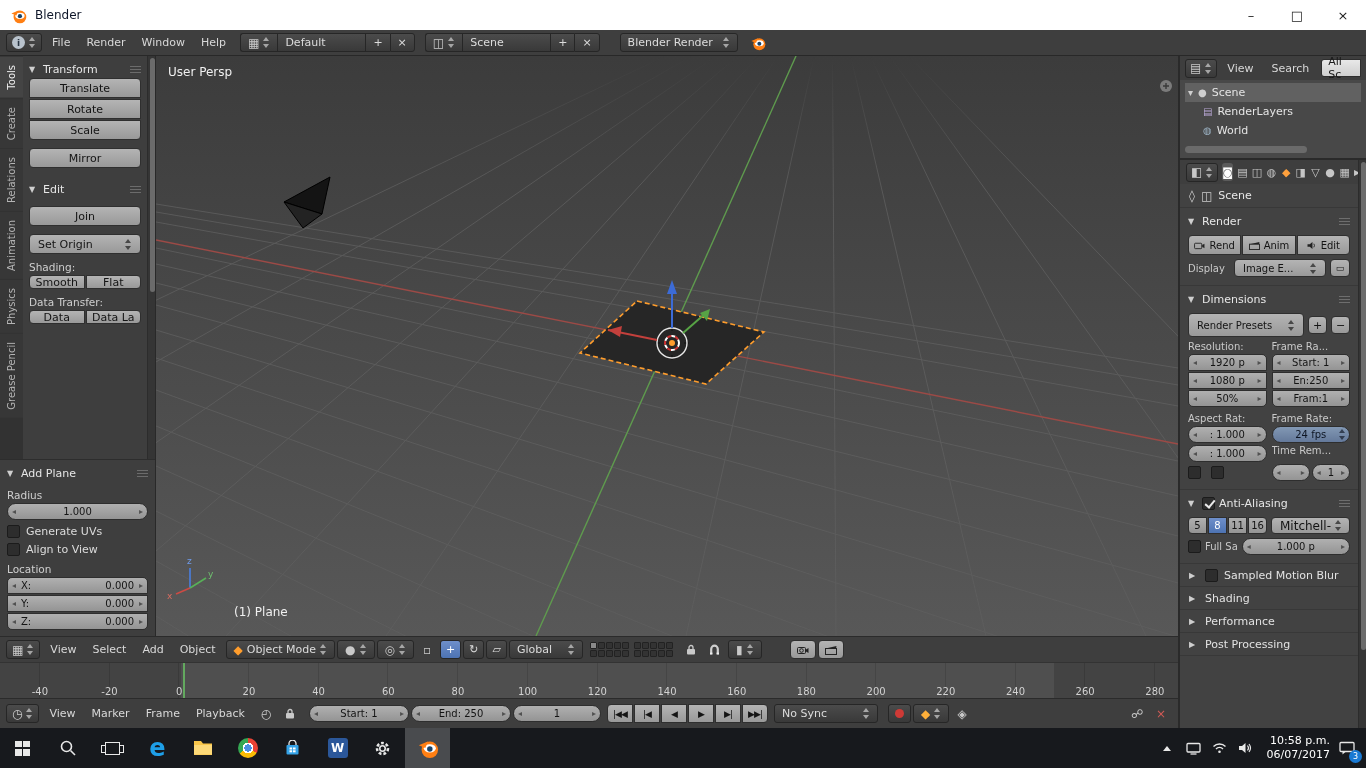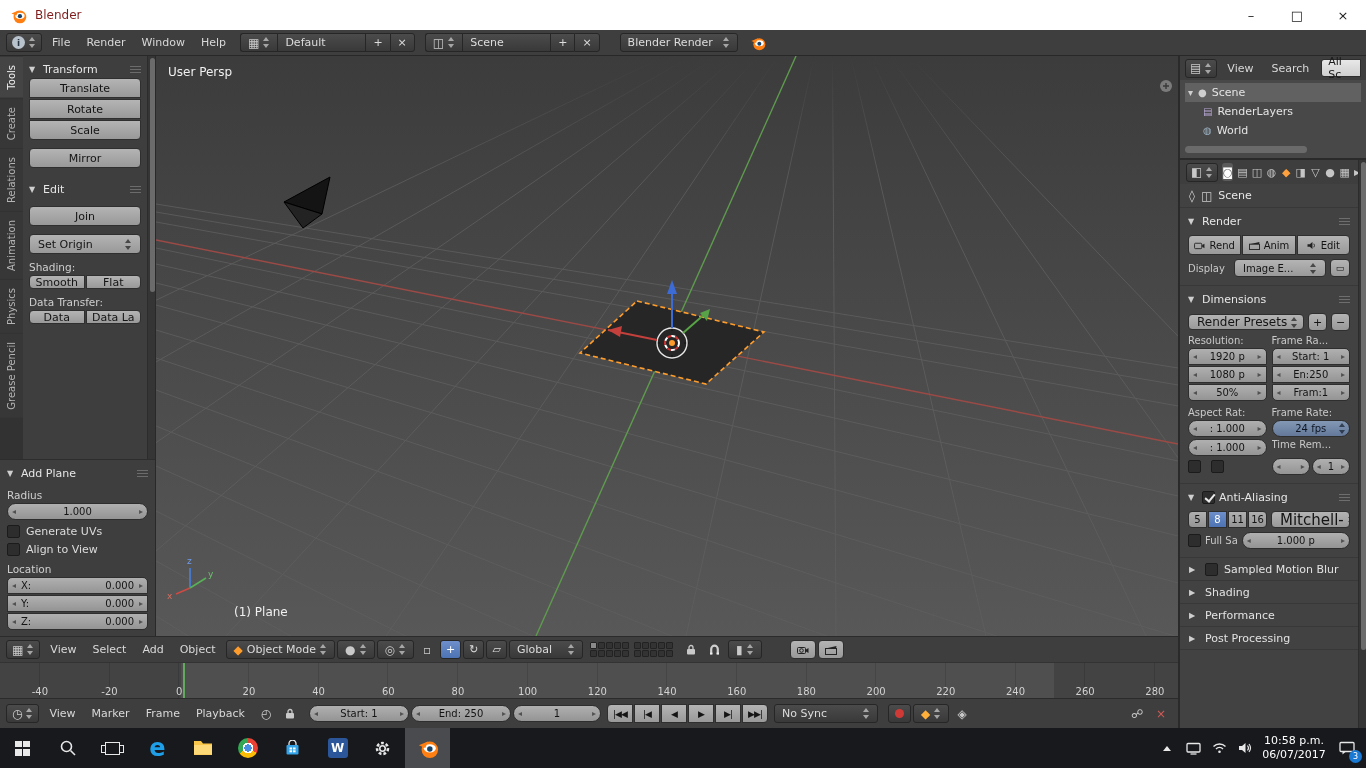--- a/index.html
+++ b/index.html
@@ -3,21 +3,21 @@
 <meta charset="utf-8">
 <style>
   *{box-sizing:border-box;margin:0;padding:0;user-select:none}
   html,body{width:1366px;height:768px;overflow:hidden}
   body{font-family:"DejaVu Sans",sans-serif;font-size:11px;background:#000;color:#ddd}
   .screen{width:1366px;height:768px;display:flex;flex-direction:column}
 
   
   .titlebar{height:30px;background:#fff;display:flex;align-items:center;flex:none}
   .titlebar .logo{margin:0 8px 0 10px;display:flex}
-  .title-text{font-size:12px;color:#7f1d1d}
+  .title-text{font-size:12px;color:#0f172a}
   .win-controls{margin-left:auto;display:flex;height:100%}
   .win-btn{width:46px;display:flex;align-items:center;justify-content:center;font-size:13px;color:#222}
 
   
   .b-dark{display:inline-flex;align-items:center;gap:4px;background:linear-gradient(#4b4b4b,#393939);border:1px solid #262626;border-radius:3px;height:19px;padding:0 7px;color:#dcdcdc;font-size:11px;white-space:nowrap}
   .b-light{display:inline-flex;align-items:center;justify-content:center;gap:4px;background:linear-gradient(#b4b4b4,#999);border:1px solid #2f2f2f;border-radius:4px;height:19px;padding:0 8px;color:#141414;font-size:11px;white-space:nowrap;overflow:hidden}
   .ud{display:inline-block;width:7px;height:11px;position:relative;opacity:.65;flex:none}
   .ud::before{content:"";position:absolute;top:0;left:0;border-left:3.5px solid transparent;border-right:3.5px solid transparent;border-bottom:4px solid currentColor}
   .ud::after{content:"";position:absolute;bottom:0;left:0;border-left:3.5px solid transparent;border-right:3.5px solid transparent;border-top:4px solid currentColor}
   .menu{padding:0 8px;color:#d8d8d8;white-space:nowrap}
@@ -141,21 +141,21 @@
   .winlogo span{background:#e8e8e8}
   .taskview{width:15px;height:13px;border:1.5px solid #e8e8e8;position:relative}
   .taskview::before{content:"";position:absolute;left:-5px;top:2px;width:4px;height:6px;border:1.2px solid #e8e8e8;border-right:none}
   .taskview::after{content:"";position:absolute;right:-5px;top:2px;width:4px;height:6px;border:1.2px solid #e8e8e8;border-left:none}
   .edge-e{font-size:24px;font-weight:bold;color:#1e9fe8;line-height:1}
   .chrome-ico{width:20px;height:20px;border-radius:50%;background-image:radial-gradient(circle,#4a90e2 0 26%,#fff 26% 37%,transparent 37%),conic-gradient(#ea4335 0 33%,#fbbc05 0 66%,#34a853 0 100%)}
   .word-ico{width:20px;height:20px;background:#2b579a;border-radius:3px;color:#fff;font-weight:bold;font-size:12px;display:flex;align-items:center;justify-content:center}
   .tray{margin-left:auto;display:flex;align-items:center;padding-right:2px}
   .tray-item{width:26px;display:flex;align-items:center;justify-content:center;height:40px}
   .caret-up{width:0;height:0;border-left:4px solid transparent;border-right:4px solid transparent;border-bottom:5px solid #e8e8e8}
-  .clock{width:72px;text-align:center;color:#fff;font-size:11px;line-height:14px}
+  .clock{width:72px;text-align:right;color:#fff;font-size:11px;line-height:14px}
   .bubble-wrap{position:relative;width:34px;height:40px;display:flex;align-items:center;justify-content:center}
   .badge{position:absolute;right:2px;bottom:5px;min-width:13px;height:13px;border-radius:7px;background:#1979d3;color:#fff;font-size:8px;display:flex;align-items:center;justify-content:center;padding:0 2px}
 </style>
 </head>
 <body>
 
 <div class="screen">
 
   <div class="titlebar">
     <span class="logo">
@@ -694,21 +694,21 @@
             </div>
           </div>
 
           <div class="ppanel">
             <div class="phead">
                 <span class="tri">▼</span>
                 <span>Dimensions</span>
                 <span class="dragdots"></span>
               </div>
             <div class="prow">
-              <span class="b-light" style="flex:1;height:16px;justify-content:space-between;font-size:12px">
+              <span class="b-light" style="flex:1;height:24px;justify-content:space-between;font-size:10px">
                   <span>Render Presets</span>
                   <span class="ud"></span>
                 </span>
               <span class="b-light" style="width:19px;height:18px;padding:0">+</span>
               <span class="b-light" style="width:19px;height:18px;padding:0">−</span>
             </div>
             <div class="grid2">
               <span class="col-label">Resolution:</span>
               <span class="col-label">Frame Ra...</span>
               <span class="stack">
@@ -790,21 +790,21 @@
                 <span class="dragdots"></span>
               </div>
             <div class="prow">
               <span class="segrow">
 
               <span class="seg">5</span>
                   <span class="seg active">8</span>
                   <span class="seg">11</span>
                   <span class="seg">16</span>
                 </span>
-              <span class="b-light" style="flex:1;height:17px;justify-content:space-between;font-size:15px">
+              <span class="b-light" style="flex:1;height:17px;justify-content:space-between;font-size:12px">
                   <span>Mitchell-</span>
                   <span class="ud"></span>
                 </span>
             </div>
             <div class="prow">
               <span class="cbx"></span>
               <span class="col-label">Full Sa</span>
               <span class="pill" style="flex:1">
                   <span class="arr l">◂</span>
                   <span>1.000 p</span>

